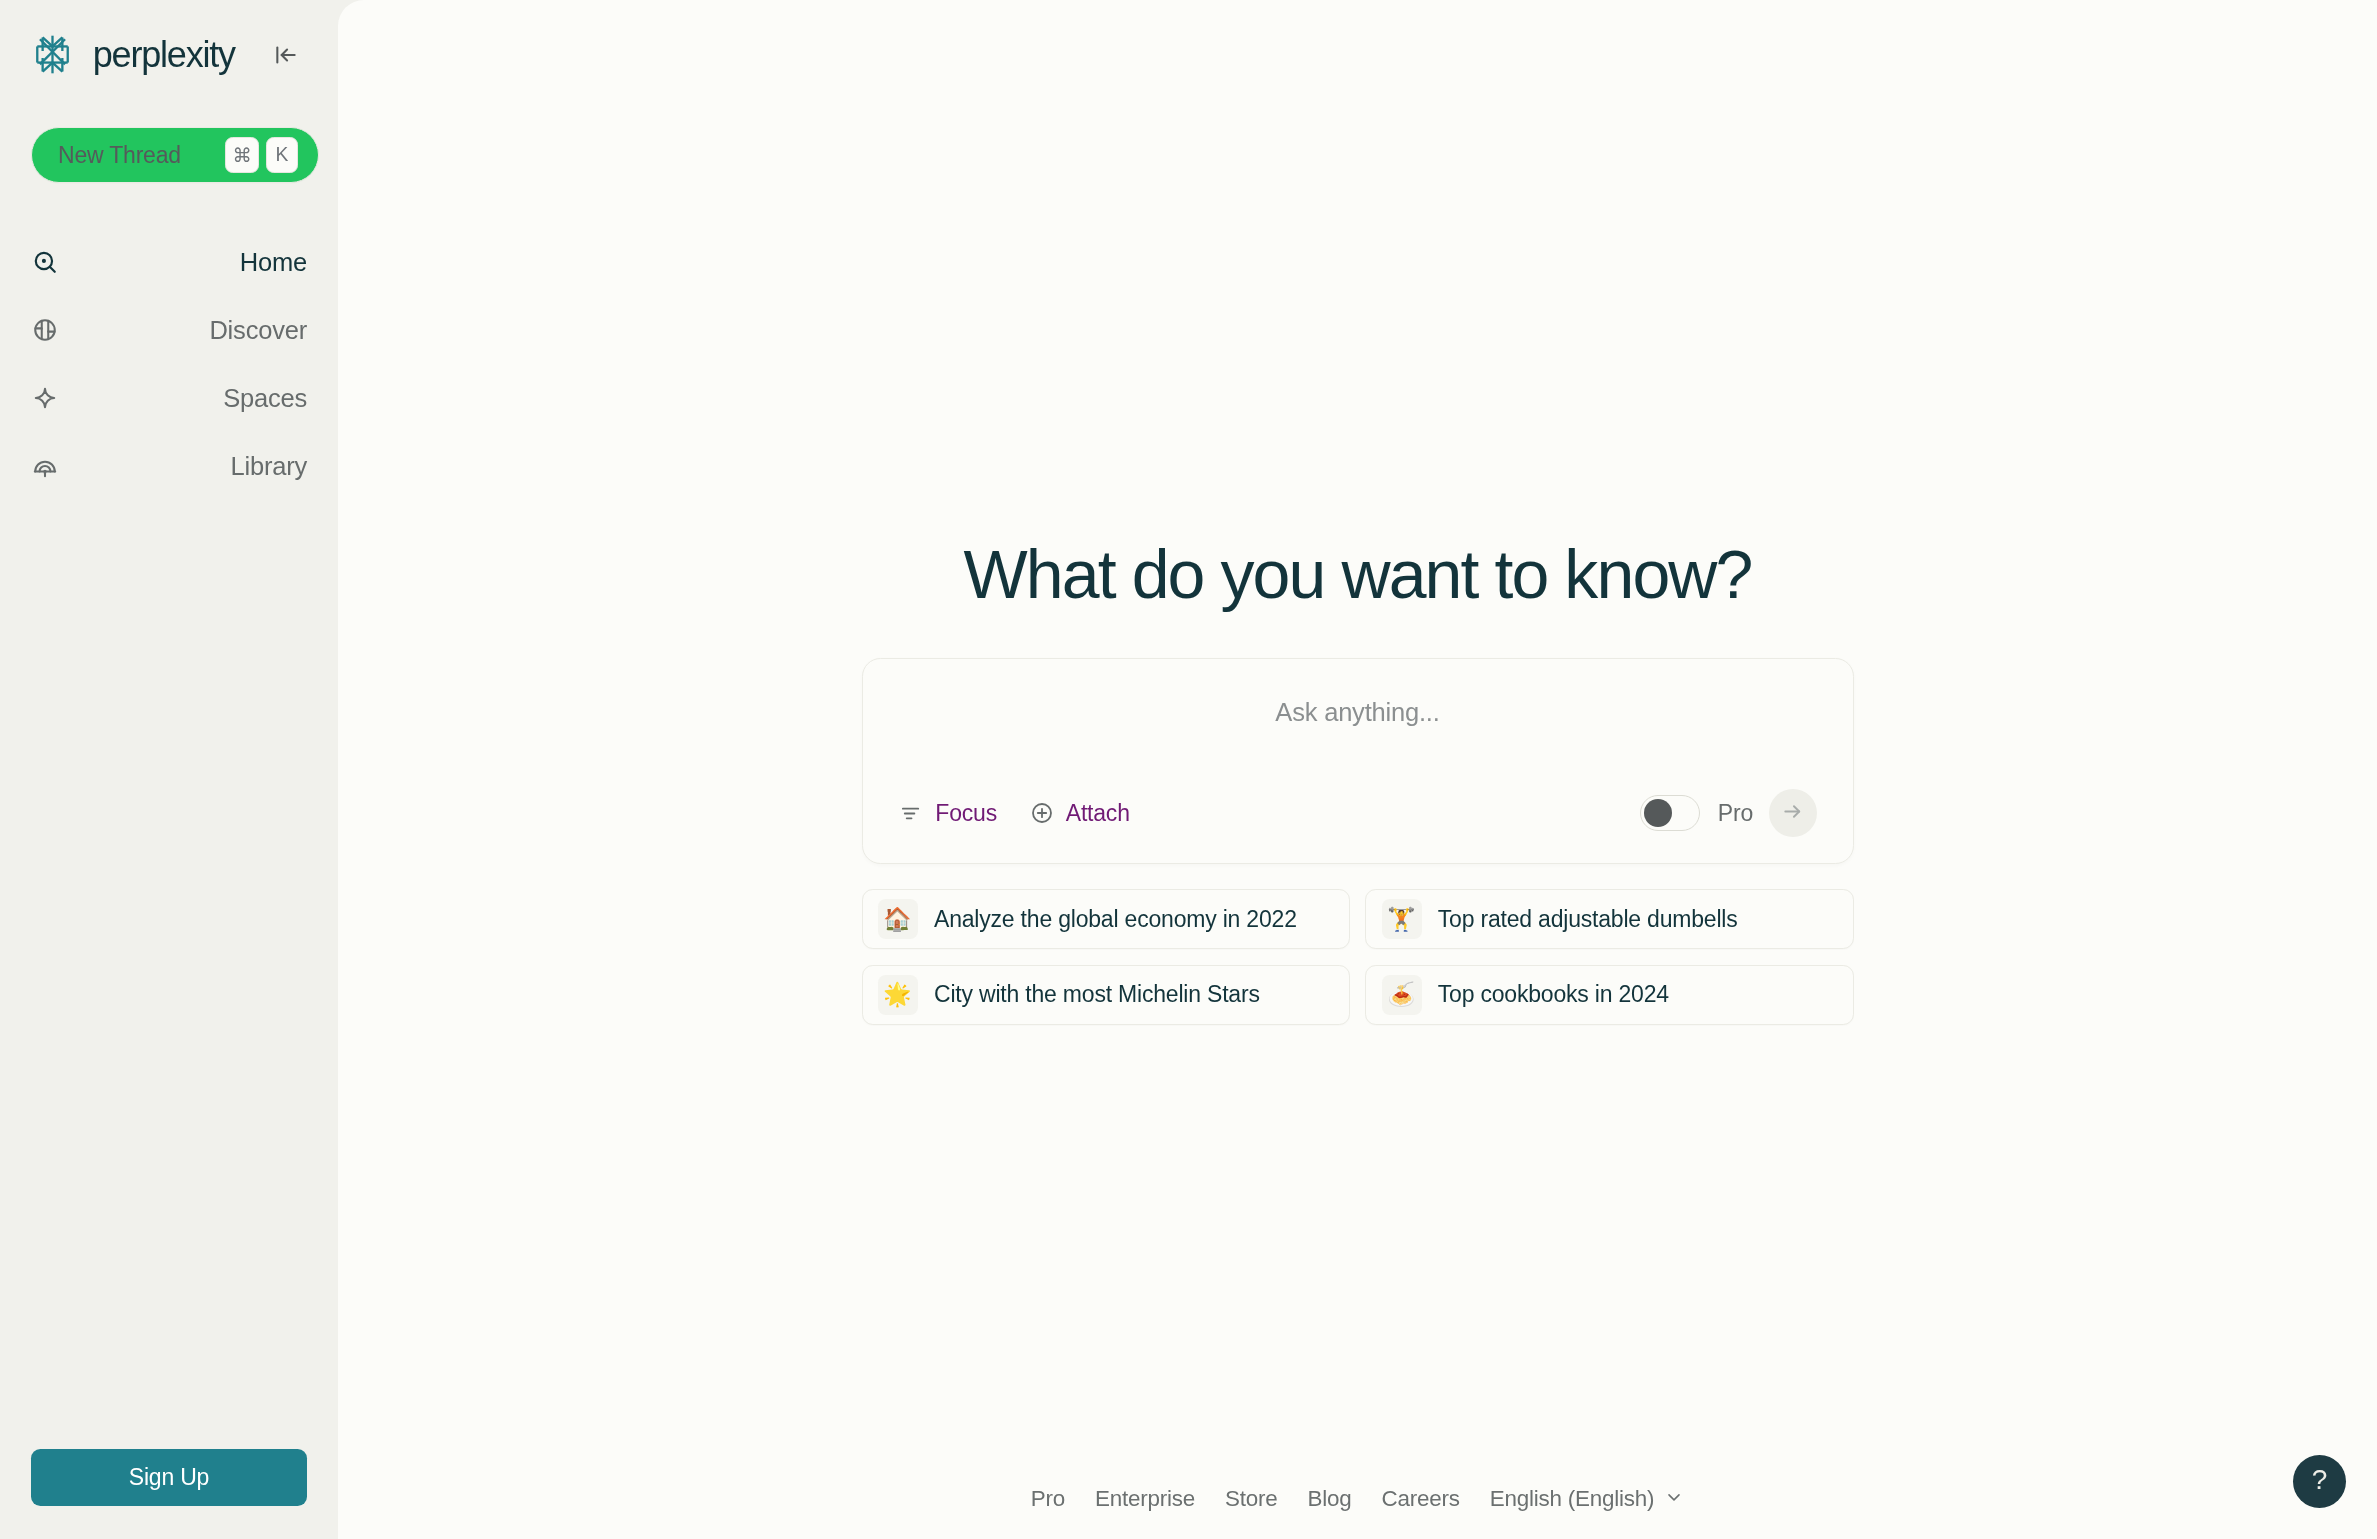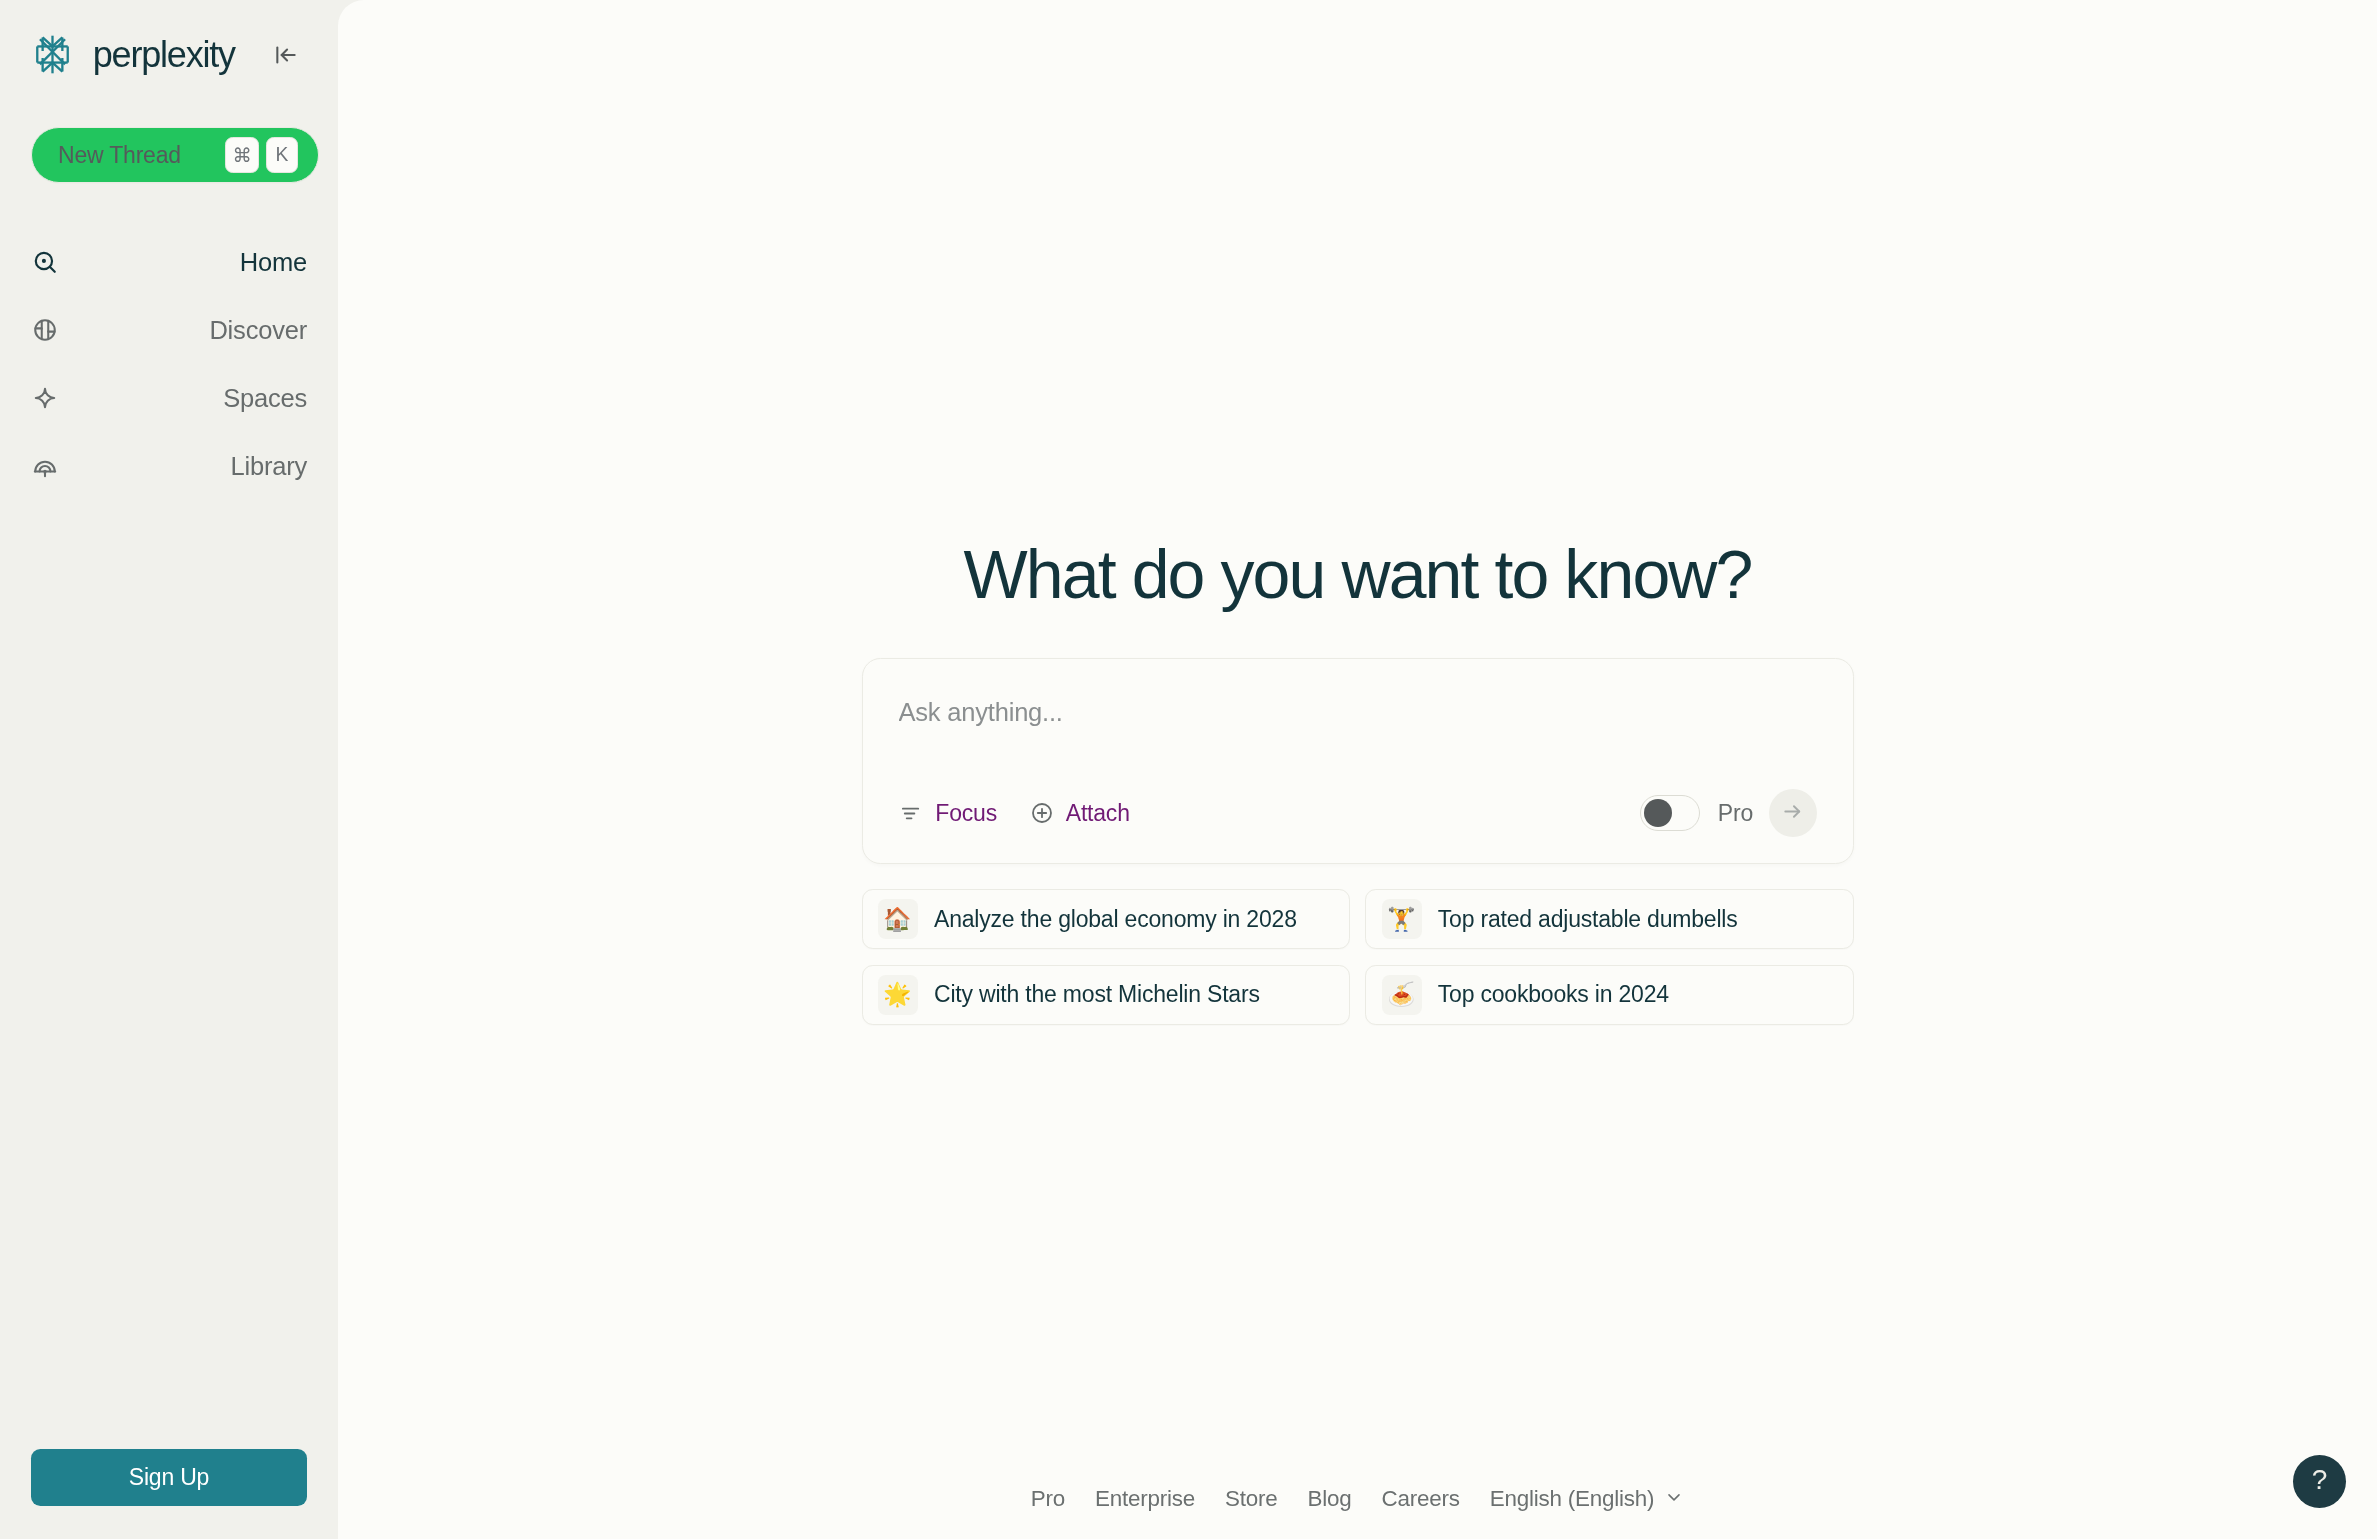--- a/index.html
+++ b/index.html
@@ -230,20 +230,21 @@
     border: none;
     outline: none;
     background: transparent;
     font-family: inherit;
     font-size: 25.5px;
     color: #be185d;
     letter-spacing: -0.2px;
     width: 100%;
     height: 34px;
     display: block;
+    text-align: center;
   }
   .ask-input::placeholder { color: #8B8F90; }
 
   .ask-toolbar {
     margin-top: 60px;
     display: flex;
     align-items: center;
   }
 
   .tool-btn {
@@ -548,21 +549,21 @@
               </svg>
             </span>
           </button>
         </div>
       </div>
     </div>
 
     <div class="suggestions">
       <div class="sug-card">
         <span class="sug-emoji">🏠</span>
-        <span class="sug-text">Analyze the global economy in 2028</span>
+        <span class="sug-text">Analyze the global economy in 2022</span>
       </div>
       <div class="sug-card">
         <span class="sug-emoji">🏋</span>
         <span class="sug-text">Top rated adjustable dumbells</span>
       </div>
       <div class="sug-card">
         <span class="sug-emoji">🌟</span>
         <span class="sug-text">City with the most Michelin Stars</span>
       </div>
       <div class="sug-card">

